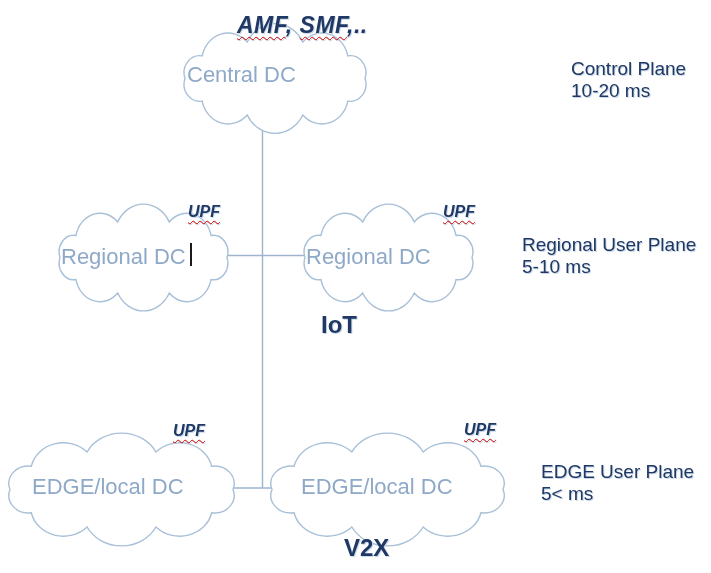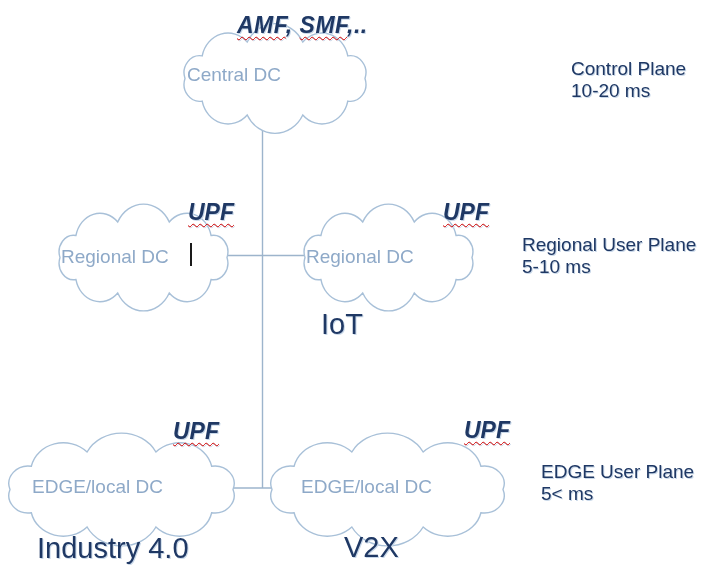--- a/index.html
+++ b/index.html
@@ -43,44 +43,44 @@
   }
   .squiggle {
     text-decoration-line: underline;
     text-decoration-style: wavy;
     text-decoration-color: var(--squiggle-red, #cc0000);
     text-decoration-thickness: 1px;
     text-underline-offset: 3px;
   }
   .cloud-label {
     color: var(--cloud-text, #8ea9c8);
-    font-size: 19px;
+    font-size: 22px;
     line-height: 22px;
   }
   #central-label        { left: 187px; top: 64px;  width: 150px; }
   #regional-left-label  { left: 61px;  top: 246px; width: 150px; }
   #regional-right-label { left: 306px; top: 246px; width: 150px; }
   #edge-left-label      { left: 32px;  top: 476px; width: 160px; }
   #edge-right-label     { left: 301px; top: 476px; width: 160px; }
   #text-cursor {
     left: 190px; top: 243px;
     width: 1.5px; height: 23px;
     background: #1a1a1a;
   }
   .upf {
     width: 80px;
-    font-size: 23px; font-style: italic; font-weight: bold;
+    font-size: 16px; font-style: italic; font-weight: bold;
     line-height: 24px;
   }
   #upf-regional-left  { left: 188px; top: 200px; }
   #upf-regional-right { left: 443px; top: 200px; }
   #upf-edge-left      { left: 173px; top: 419px; }
   #upf-edge-right     { left: 464px; top: 418px; }
   .usecase {
-    font-size: 29px; font-weight: normal;
+    font-size: 24px; font-weight: bold;
     line-height: 25px;
   }
   #iot-label      { left: 321px; top: 312px; width: 120px; }
   #industry-label { left: 37px;  top: 536px; width: 160px; }
   #v2x-label      { left: 344px; top: 535px; width: 120px; }
   .annotation {
     font-size: 19px;
     line-height: 22px;
   }
   #control-plane-note  { left: 571px; top: 58px;  width: 151px; }
@@ -113,21 +113,20 @@
   <div id="regional-right-label" class="abs center cloud-label">Regional DC</div>
   <div id="edge-left-label" class="abs center cloud-label">EDGE/local DC</div>
   <div id="edge-right-label" class="abs center cloud-label">EDGE/local DC</div>
 
   <div id="upf-regional-left" class="abs center navy upf squiggle">UPF</div>
   <div id="upf-regional-right" class="abs center navy upf squiggle">UPF</div>
   <div id="upf-edge-left" class="abs center navy upf squiggle">UPF</div>
   <div id="upf-edge-right" class="abs center navy upf squiggle">UPF</div>
 
   <div id="iot-label" class="abs center navy usecase">IoT</div>
-  <div id="industry-label" class="abs center navy usecase">Industry 4.0</div>
   <div id="v2x-label" class="abs center navy usecase">V2X</div>
 
   <div id="control-plane-note" class="abs center navy annotation">
     <div>Control Plane</div>
     <div>10-20 ms</div>
   </div>
   <div id="regional-plane-note" class="abs center navy annotation">
     <div>Regional User Plane</div>
     <div>5-10 ms</div>
   </div>

